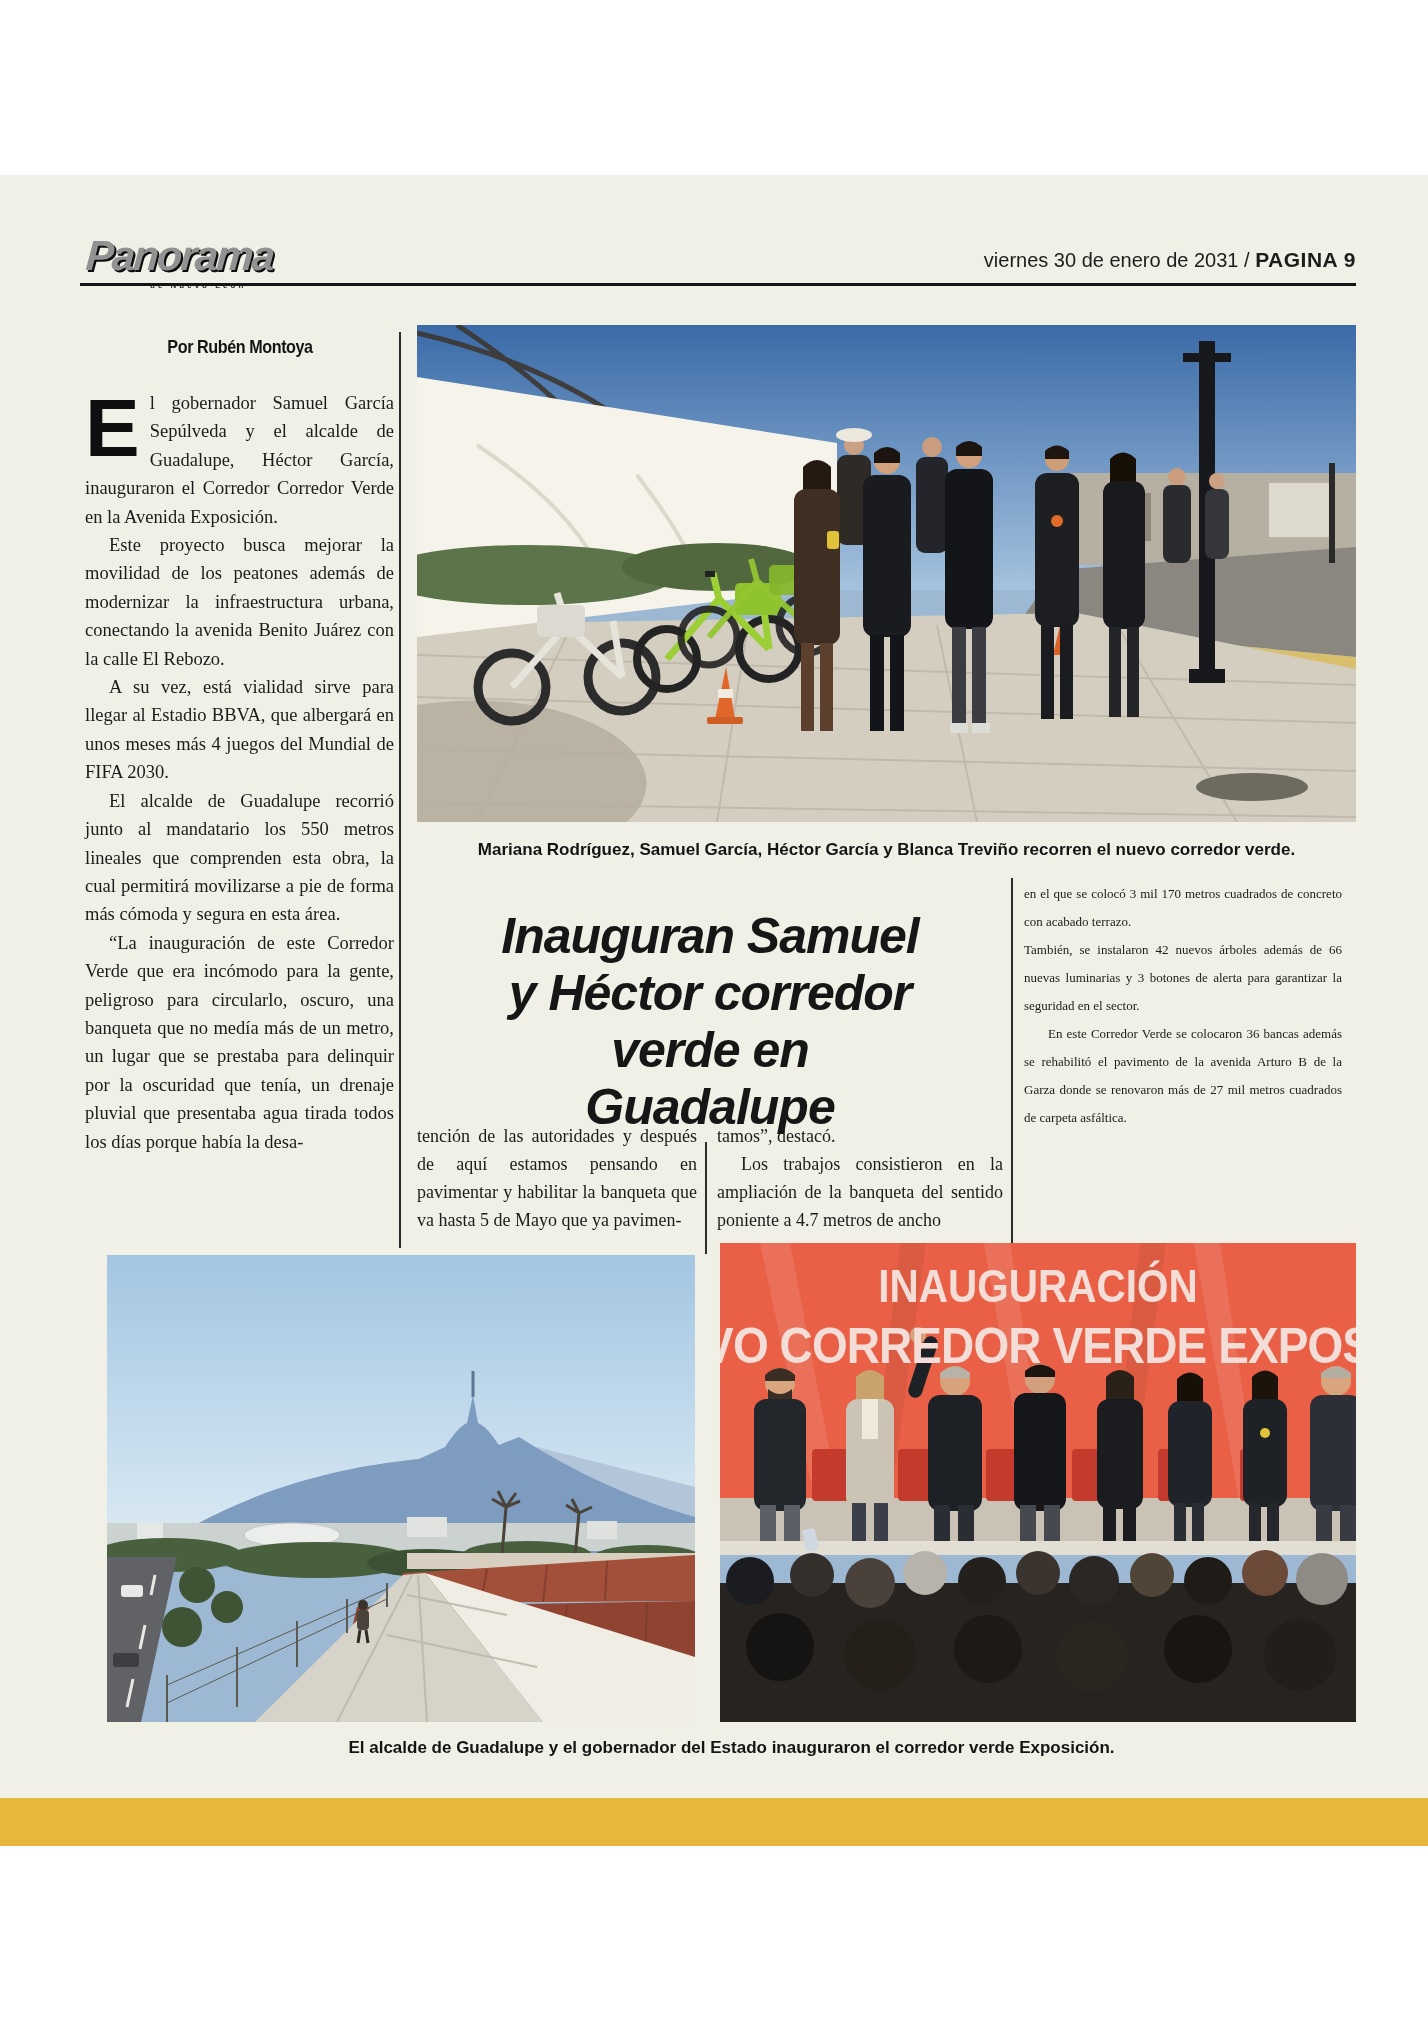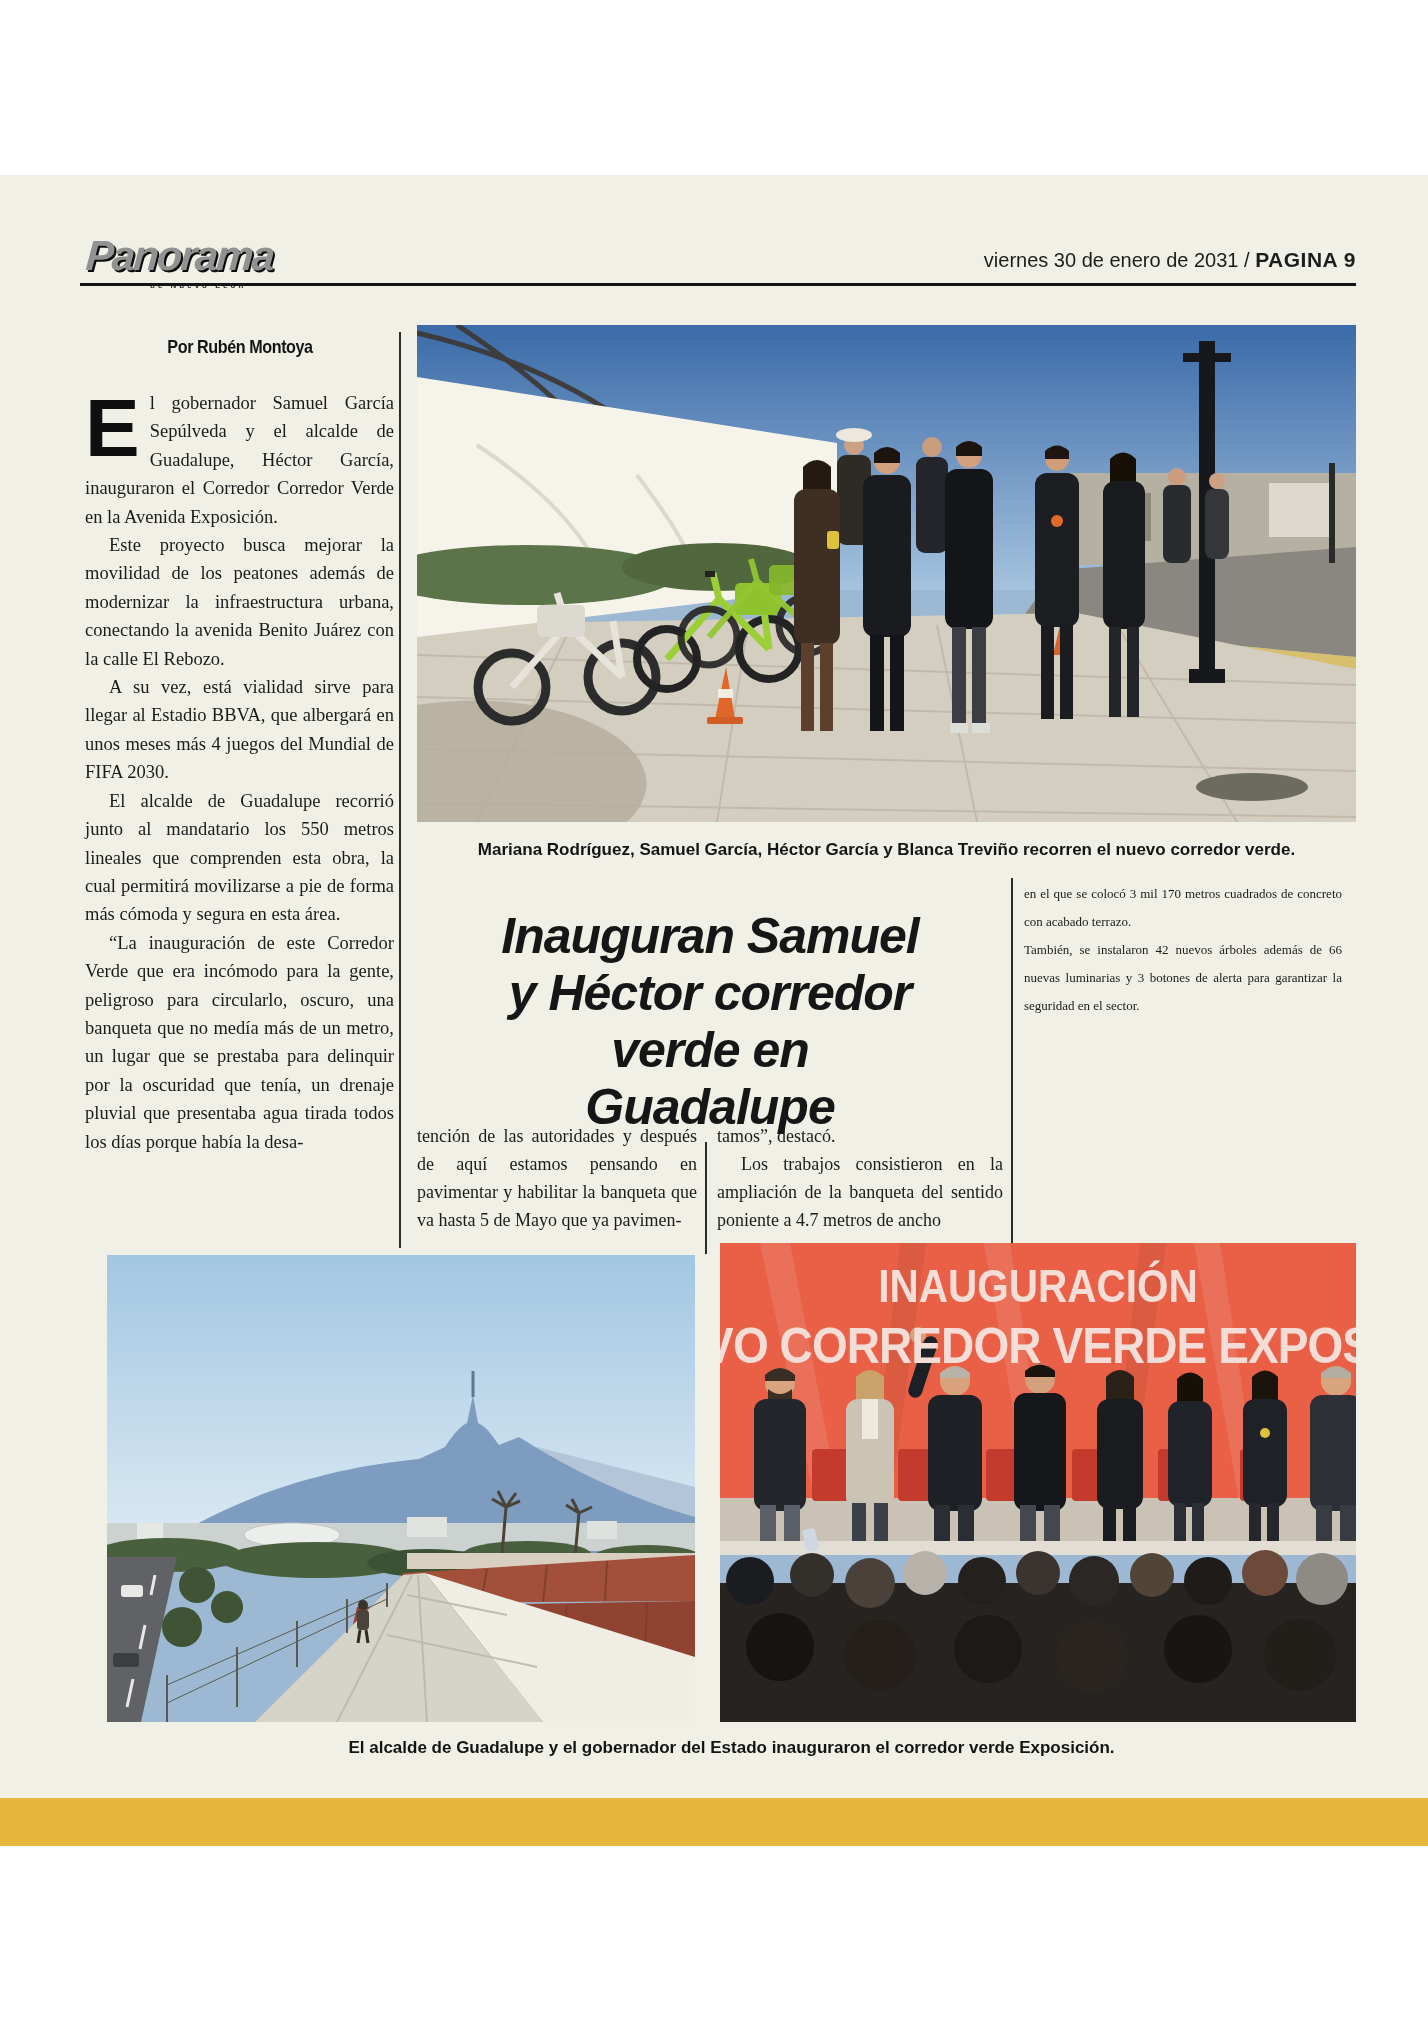--- a/index.html
+++ b/index.html
@@ -203,20 +203,21 @@
   <div class="bodycol col2">
     <p>tención de las autoridades y después de aquí estamos pensando en pavimentar y habilitar la banqueta que va hasta 5 de Mayo que ya pavimen-</p>
   </div>
   <div class="bodycol col3">
     <p>tamos”, destacó.</p>
     <p class="indent">Los trabajos consistieron en la ampliación de la banqueta del sentido poniente a 4.7 metros de ancho</p>
   </div>
   <div class="bodycol col4">
     <p>en el que se colocó 3 mil 170 metros cuadrados de concreto con acabado terrazo.</p>
     <p>También, se instalaron 42 nuevos árboles además de 66 nuevas luminarias y 3 botones de alerta para garantizar la seguridad en el sector.</p>
+    <p class="indent">En este Corredor Verde se colocaron 36 bancas además se rehabilitó el pavimento de la avenida Arturo B de la Garza donde se renovaron más de 27 mil metros cuadrados de carpeta asfáltica.</p>
   </div>
 
   <div class="photo photo-bl">
     <svg viewBox="0 0 588 467" preserveAspectRatio="none">
       <defs>
         <linearGradient id="sky2" x1="0" y1="0" x2="0" y2="1">
           <stop offset="0" stop-color="#a3c6e2"></stop>
             <stop offset="1" stop-color="#ddebf4"></stop>
         </linearGradient>
       </defs>

